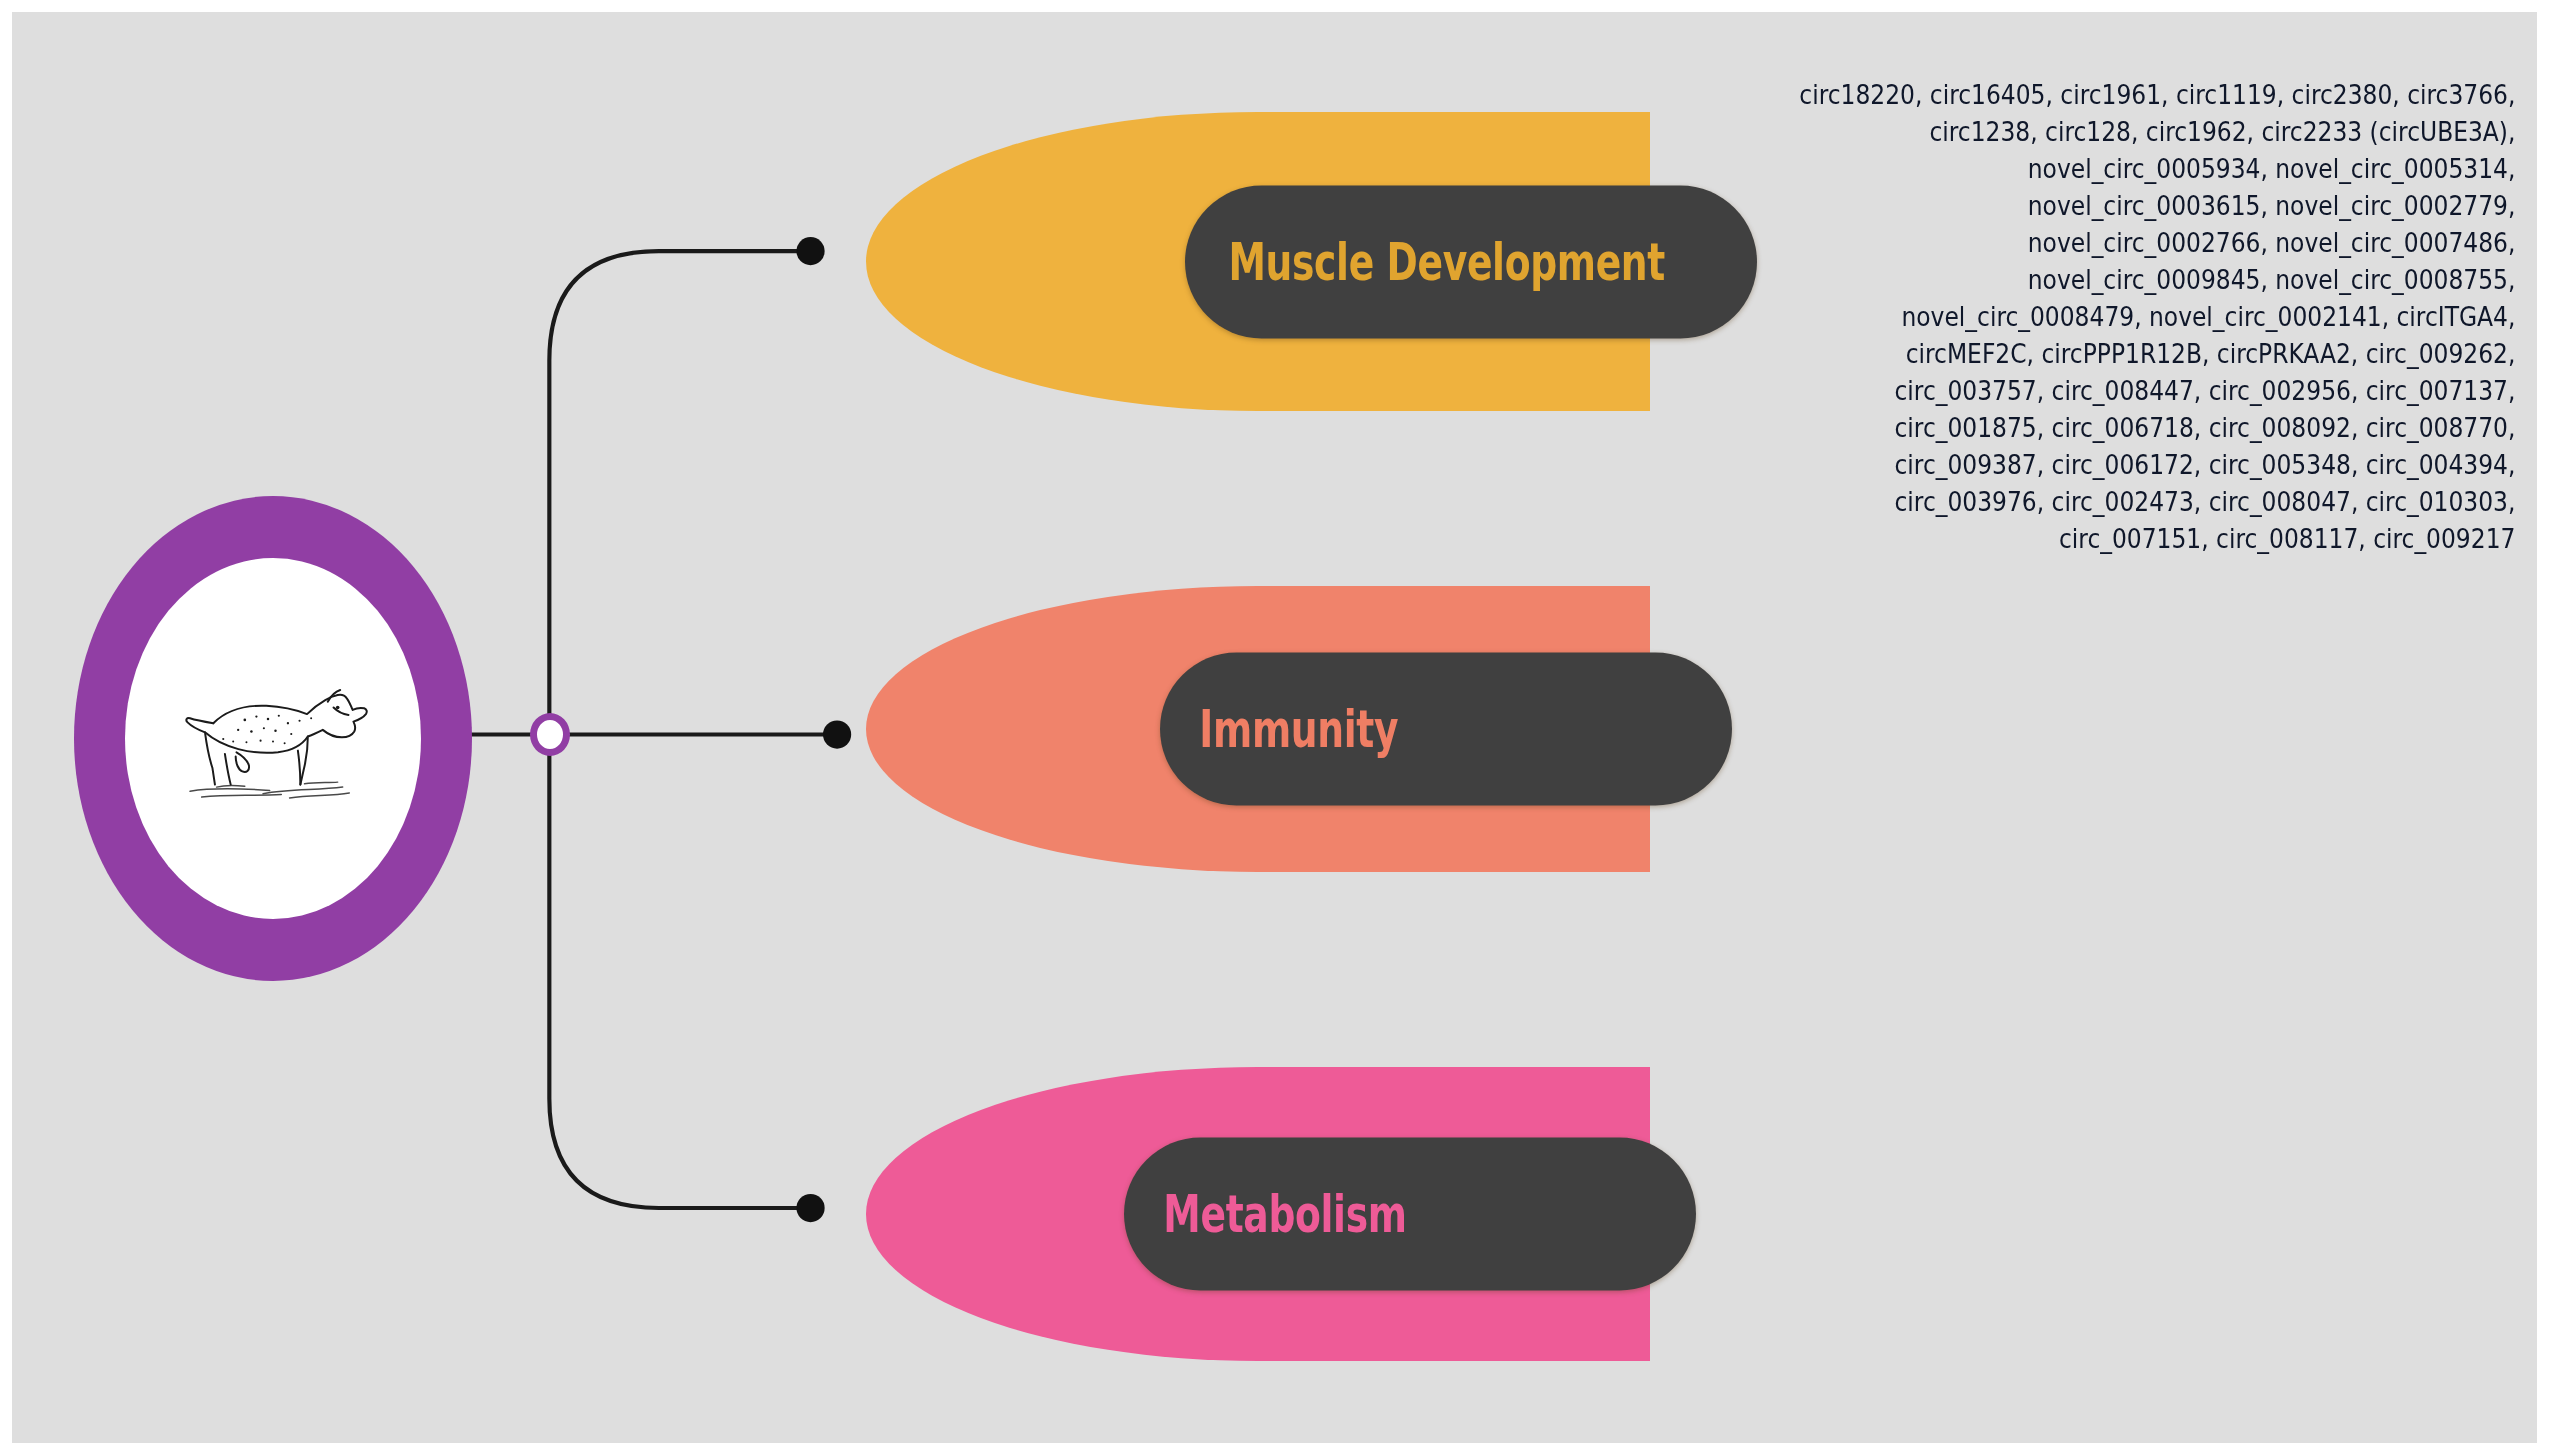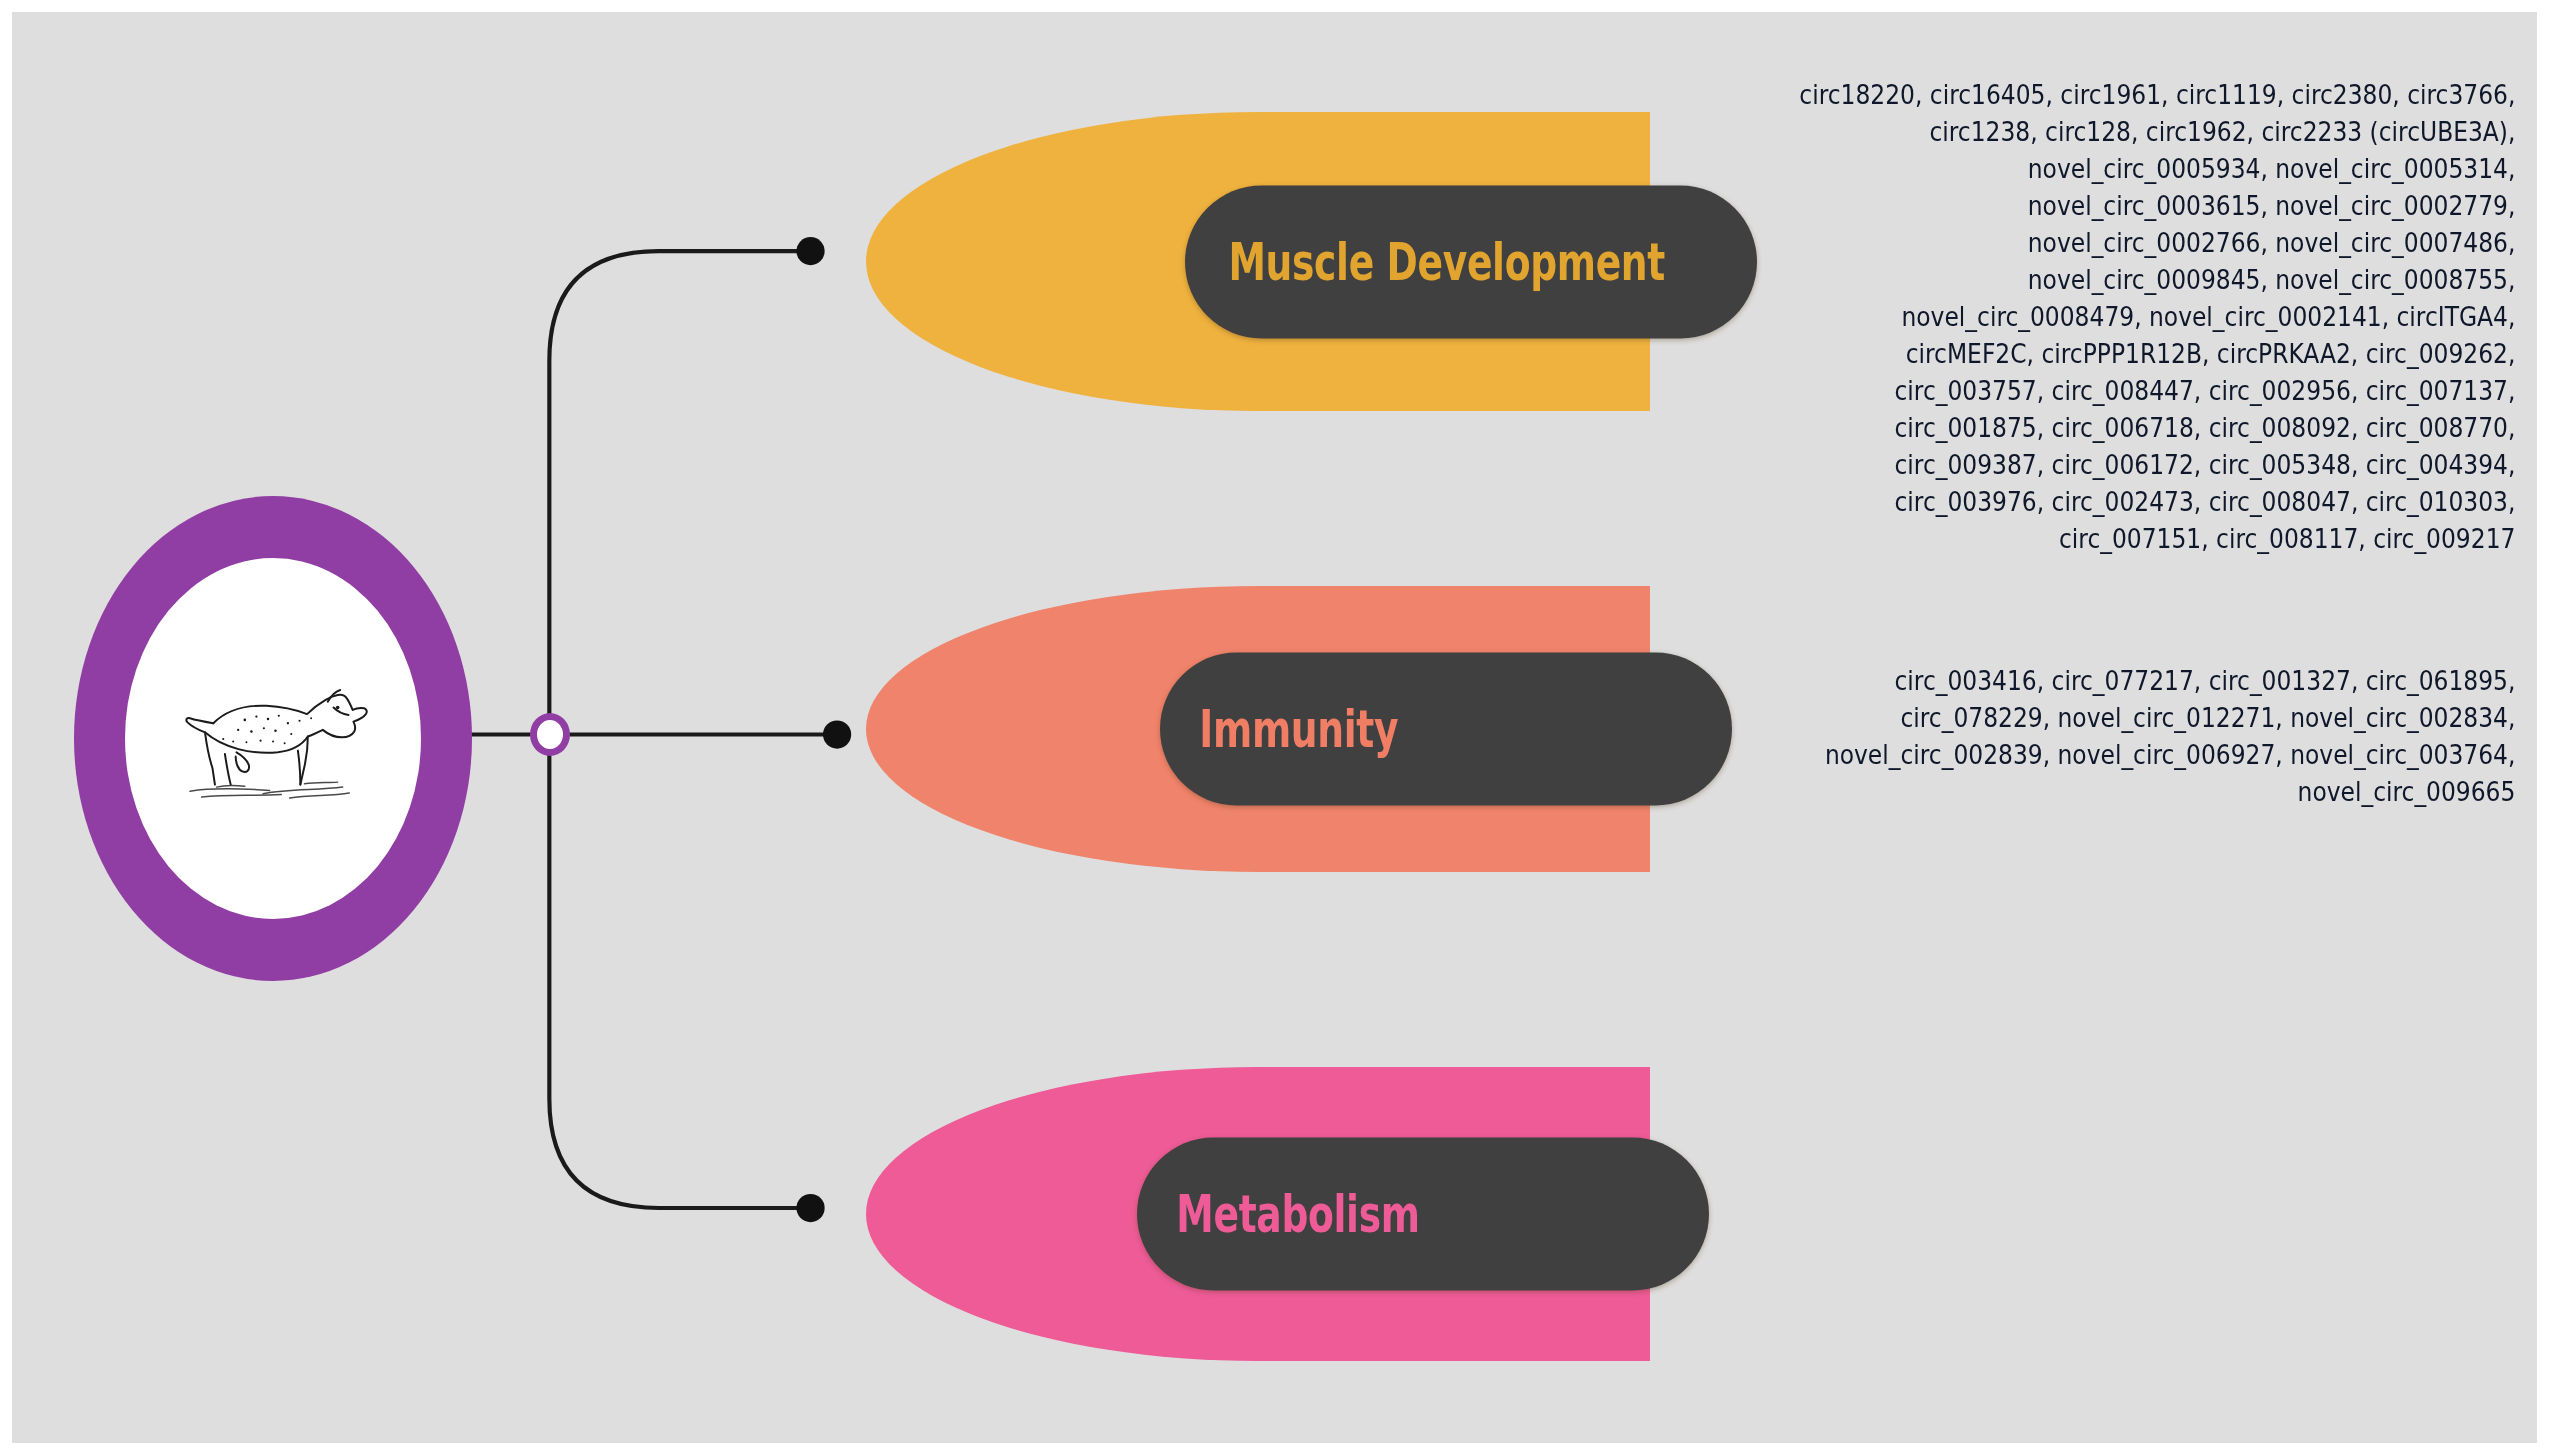--- a/index.html
+++ b/index.html
@@ -128,21 +128,21 @@
 
   
   #branch-immunity { top: 574px; height: 286px; }
   #branch-immunity .block-body { background: #f0836b; }
   #branch-immunity .pill { left: 294px; }
   #branch-immunity .pill-label { color: #ef7e64; padding-left: 48px; }
 
   
   #branch-metabolism { top: 1055px; height: 294px; }
   #branch-metabolism .block-body { background: #ee5b97; }
-  #branch-metabolism .pill { left: 271px; align-items: center; }
+  #branch-metabolism .pill { left: 258px; align-items: center; }
   #branch-metabolism .pill-label { color: #ee5b97; padding-left: 48px; }
 
   
   .gene-list {
     position: absolute;
     left: 1663px;
     width: 863px;
     text-align: right;
     color: #0f172a;
     font-family: "Liberation Sans Narrow", "DejaVu Sans Condensed", "Liberation Sans", sans-serif;
@@ -280,19 +280,15 @@
 novel_circ_0003615, novel_circ_0002779,
 novel_circ_0002766, novel_circ_0007486,
 novel_circ_0009845, novel_circ_0008755,
 novel_circ_0008479, novel_circ_0002141, circITGA4,
 circMEF2C, circPPP1R12B, circPRKAA2, circ_009262,
 circ_003757, circ_008447, circ_002956, circ_007137,
 circ_001875, circ_006718, circ_008092, circ_008770,
 circ_009387, circ_006172, circ_005348, circ_004394,
 circ_003976, circ_002473, circ_008047, circ_010303,
 circ_007151, circ_008117, circ_009217</div>
-  <div class="gene-list" id="genes-immunity">circ_003416, circ_077217, circ_001327, circ_061895,
-circ_078229, novel_circ_012271, novel_circ_002834,
-novel_circ_002839, novel_circ_006927, novel_circ_003764,
-novel_circ_009665</div>
 
 </div>
 
 
 </body></html>

